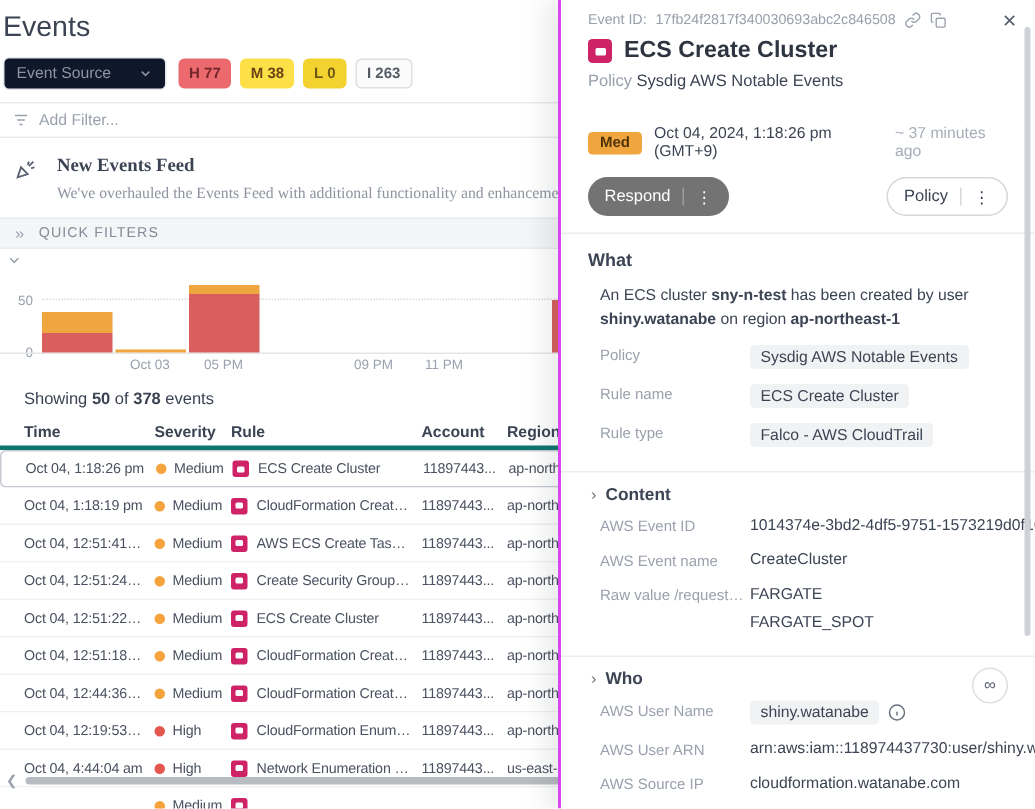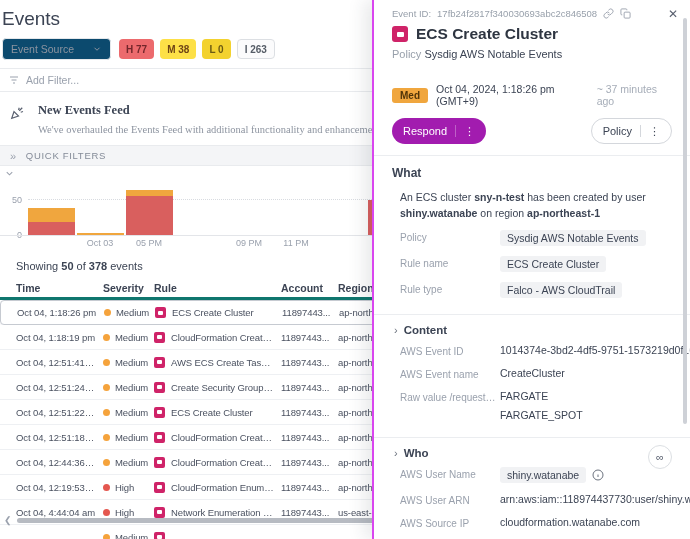--- a/index.html
+++ b/index.html
@@ -9,21 +9,21 @@
     background:#fff; color:#3c4454;
     position:relative; overflow:hidden;
   }
   svg { display:block; }
 
   
   .left-panel { position:absolute; inset:0; width:690px; background:#fff; }
   .page-title { margin:8px 0 0 2px; font-size:19px; font-weight:400; color:#3c4454; }
 
   .toolbar { display:flex; align-items:center; gap:8px; margin:8px 0 8px 2px; }
-  .event-source { display:flex; align-items:center; gap:18px; background:#0c4a6e;
+  .event-source { display:flex; align-items:center; gap:18px; background:#0f172a;
     border:1px solid #e5e8eb; border-radius:4px; height:22px; padding:0 8px;
     font-size:10.5px; color:#8d94a0; cursor:pointer; }
   .sev-badge { font-size:10px; font-weight:bold; height:20px; display:flex; align-items:center;
     padding:0 7px; border-radius:4px; cursor:pointer; }
   .sev-badge.high   { background:#ec6a6d; color:#73262b; }
   .sev-badge.medium { background:#fde047; color:#6e4416; }
   .sev-badge.low    { background:#f3d22f; color:#6b5a14; }
   .sev-badge.info   { background:#fbfbfc; color:#555c66; border:1px solid #dcdfe3; }
 
   .add-filter-row { display:flex; align-items:center; gap:6px; height:24px;
@@ -105,21 +105,21 @@
     padding:2px 8px; border-radius:3px; }
   .ts { font-size:10.5px; color:#3c4454; }
   .rel-ts { font-size:10.5px; color:#a6adb8; }
 
   .btn-row { display:flex; align-items:center; justify-content:space-between; margin-top:11px; }
   .pill { display:flex; align-items:center; gap:8px; height:26px; border-radius:14px;
     padding:0 11px; font-size:11px; cursor:pointer; border:none;
     font-family:"Liberation Sans", sans-serif; }
   .pill .sep { width:1px; height:12px; background:rgba(255,255,255,.3); }
   .pill .dots { font-size:11px; }
-  .pill.dark { background:#a21caf; color:#fff;align-items:center; }
+  .pill.dark { background:#737373; color:#fff;align-items:center; }
   .pill.light { background:#fff; color:#3c4454; border:1px solid #d4d7dc; }
   .pill.light .sep { background:#d4d7dc; }
 
   .divider { border-top:1px solid #ebedf0; margin:11px -18px 0 -18px; }
 
   .what-heading { font-size:12px; font-weight:bold; color:#3c4454; margin-top:10px; }
   .what-desc { margin:9px 0 4px 8px; font-size:10.5px; line-height:16px; color:#3c4454; width:270px; }
   .what-desc .bold { font-weight:bold; }
 
   .field-row { display:grid; grid-template-columns:100px 1fr; align-items:start;

